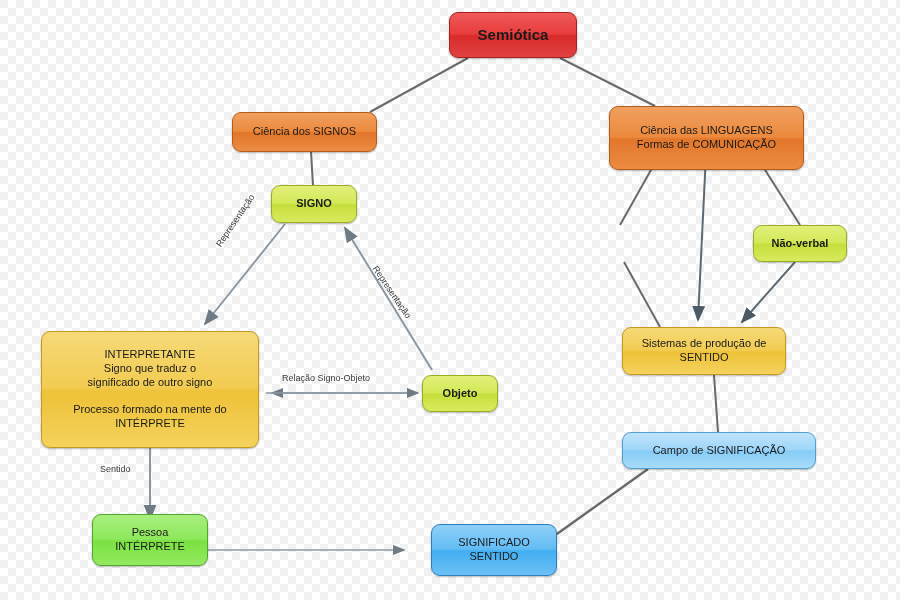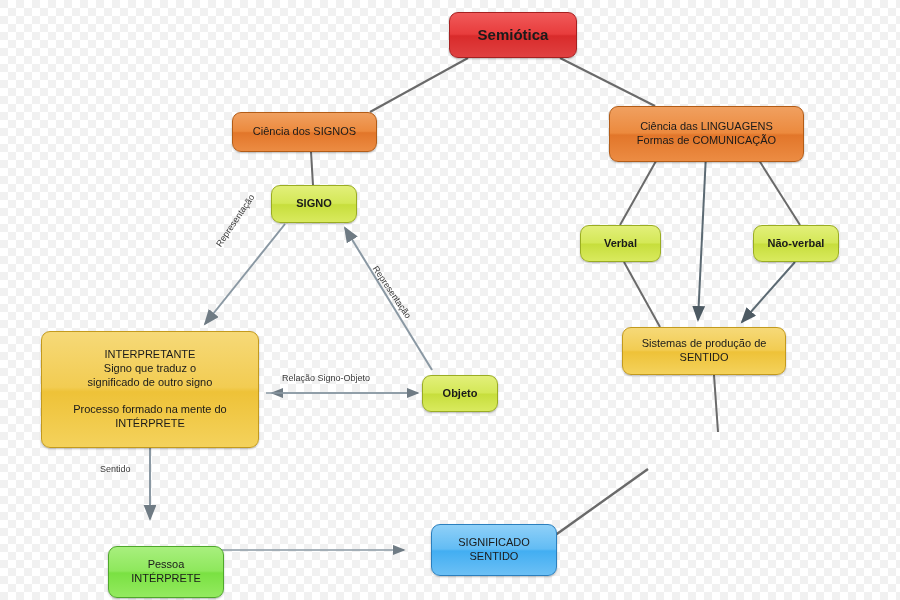--- a/index.html
+++ b/index.html
@@ -136,34 +136,31 @@
   </svg>
 
   <div class="node n-red" style="left:449px; top:12px; width:128px; height:46px;">
     <span>Semiótica</span>
   </div>
 
   <div class="node n-orange" style="left:232px; top:112px; width:145px; height:40px;">
     <span>Ciência dos SIGNOS</span>
   </div>
 
-  <div class="node n-orange" style="left:609px; top:106px; width:195px; height:56px;">
+  <div class="node n-orange" style="left:609px; top:106px; width:195px; height:64px;">
     <span>Ciência das LINGUAGENS
 Formas de COMUNICAÇÃO</span>
   </div>
 
   <div class="node n-yellowgreen" style="left:271px; top:185px; width:86px; height:38px;">
     <span>SIGNO</span>
   </div>
 
-  <div class="node n-yellowgreen" style="left:580px; top:225px; width:81px; height:37px;">
-    <span>Verbal</span>
-  </div>
-
-  <div class="node n-yellowgreen" style="left:753px; top:225px; width:86px; height:37px;text-align:center;">
+
+  <div class="node n-yellowgreen" style="left:753px; top:225px; width:94px; height:37px;text-align:center;">
     <span>Não-verbal</span>
   </div>
 
   <div class="node n-gold" style="left:41px; top:331px; width:218px; height:117px;">
     <span>INTERPRETANTE
 Signo que traduz o
 significado de outro signo
 
 Processo formado na mente do
 INTÉRPRETE</span>
@@ -171,22 +168,25 @@
 
   <div class="node n-yellowgreen" style="left:422px; top:375px; width:76px; height:37px;text-align:right;">
     <span>Objeto</span>
   </div>
 
   <div class="node n-gold" style="left:622px; top:327px; width:164px; height:48px;">
     <span>Sistemas de produção de
 SENTIDO</span>
   </div>
 
-
-  <div class="node n-green" style="left:92px; top:546px; width:116px; height:52px;margin-left:16px;">
+  <div class="node n-blue" style="left:622px; top:432px; width:194px; height:37px;">
+    <span>Campo de SIGNIFICAÇÃO</span>
+  </div>
+
+  <div class="node n-green" style="left:92px; top:514px; width:116px; height:52px;">
     <span>Pessoa
 INTÉRPRETE</span>
   </div>
 
   <div class="node n-blue-strong" style="left:410px; top:524px; width:126px; height:52px;margin-left:21px;">
     <span>SIGNIFICADO
 SENTIDO</span>
   </div>
 
   <div class="edge-label rot-left" style="left:214px; top:243px;">Representação</div>

